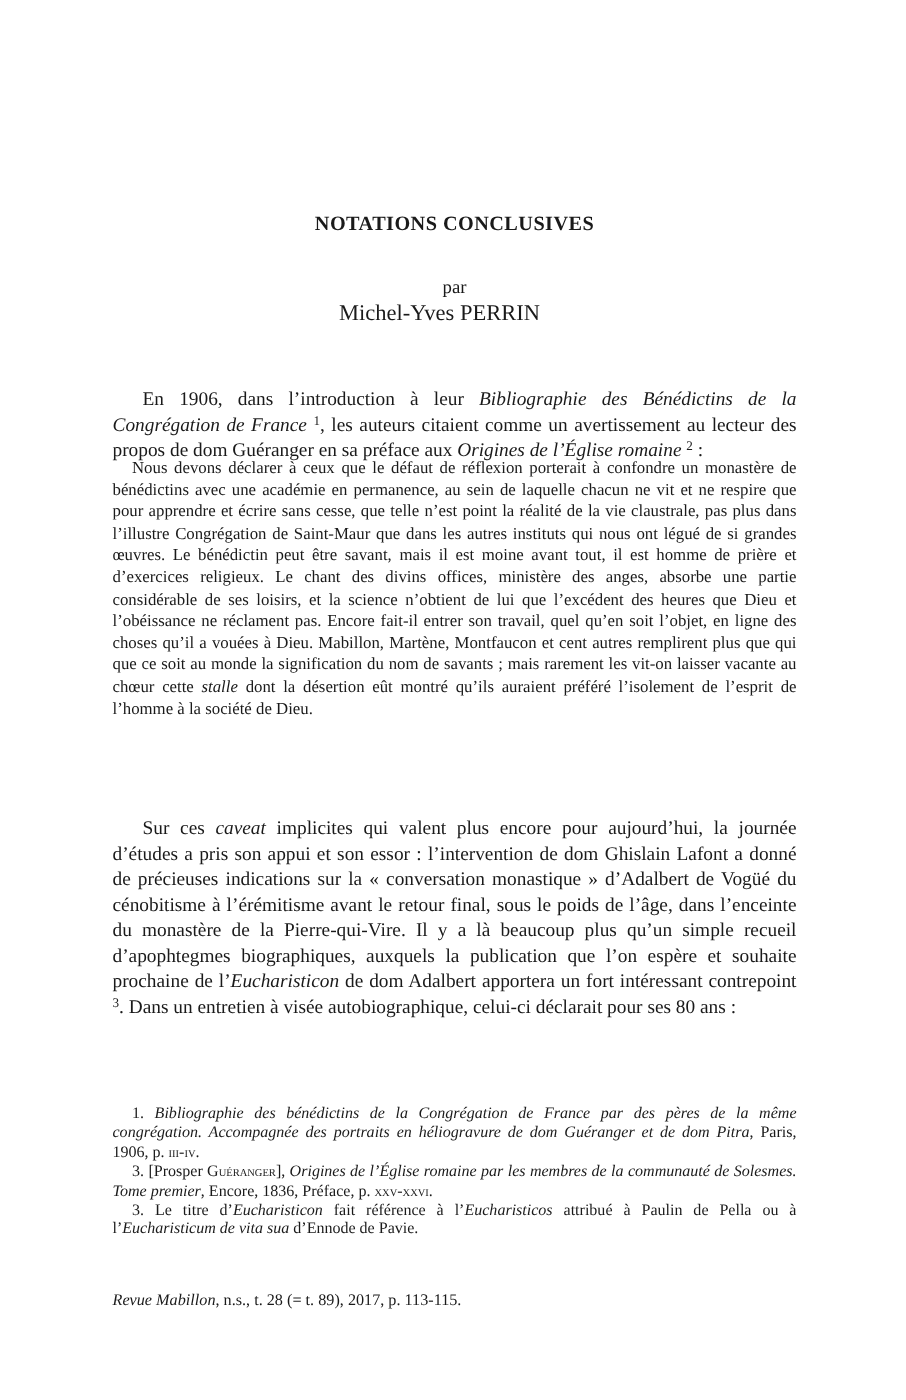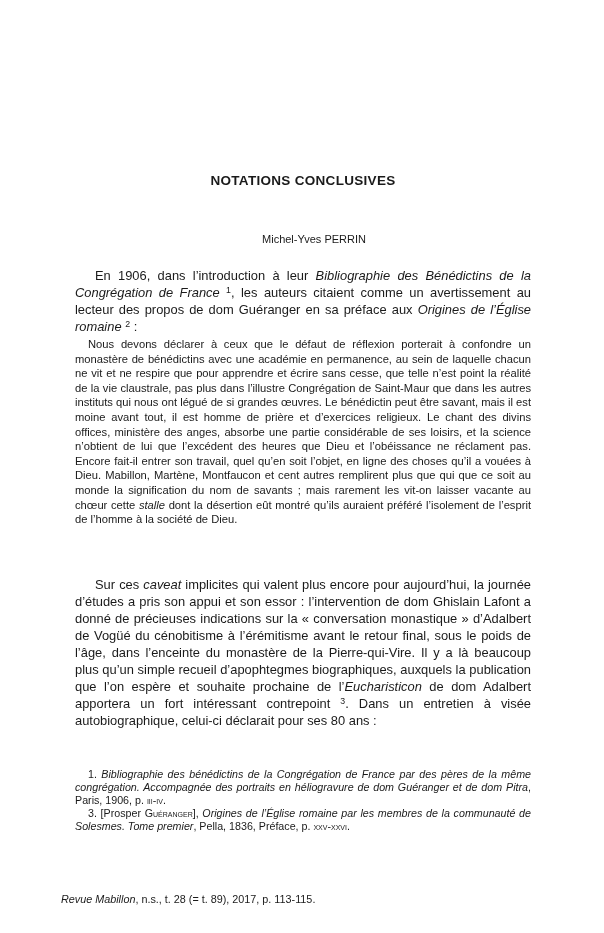--- a/index.html
+++ b/index.html
@@ -6,103 +6,104 @@
     margin: 0;
     padding: 0;
     background: #ffffff;
   }
   .page {
     position: relative;
     width: 604px;
     height: 887px;
     background: #ffffff;
     color: #1a1a1a;
-    font-family: Liberation Sans, sans-serif;
+    font-family: Liberation Serif, serif;
     overflow: hidden;
-    margin-top: 32px;
   }
   .page * { margin: 0; padding: 0; }
 
   .article-title {
     position: absolute;
     left: 75px; width: 456px; top: 141px;
     text-align: center;
     font-size: 13.5px;
     font-weight: 700;
     letter-spacing: 0.3px;
   }
   .byline {
     position: absolute;
     left: 75px; width: 456px; top: 184px;
     text-align: center;
     font-size: 12.5px;
   }
   .author {
     position: absolute;
-    left: 86px; width: 456px; top: 201px;
+    left: 65px; width: 456px; top: 201px;
     text-align: center;
-    font-size: 11px;
+    font-size: 15px;
   }
   .para {
     position: absolute;
     left: 75px; width: 456px;
     font-size: 12.9px;
     line-height: 17px;
     text-align: justify;
     text-indent: 20px;
   }
-  .para-1 { top: 235px; }
+  .para-1 { top: 258px; }
   .para-2 { top: 544px; }
   .blockquote {
     position: absolute;
     left: 75px; width: 456px; top: 305px;
     font-size: 11.2px;
     line-height: 14.6px;
     text-align: justify;
     text-indent: 13px;
   }
   .footnotes {
     position: absolute;
     left: 75px; width: 456px; top: 736px;
     font-size: 10.7px;
     line-height: 12.9px;
     text-align: justify;
   }
   .footnotes p { text-indent: 13px; }
   .journal-footer {
     position: absolute;
-    left: 61px; width: 456px; top: 861px;
+    left: 75px; width: 456px; top: 861px;
     font-size: 10.8px;
   }
   .it { font-style: italic; }
   .sc { font-variant: small-caps; }
   sup {
     font-size: 0.68em;
     line-height: 0;
     vertical-align: baseline;
     position: relative;
     top: -0.45em;
   }
 </style>
 </head>
 <body>
 
 <div class="page">
 
   <h1 class="article-title">NOTATIONS CONCLUSIVES</h1>
 
+  <div class="byline">par</div>
 
   <div class="author">Michel-Yves PERRIN</div>
 
   <p class="para para-1"><span>En 1906, dans l’introduction à leur </span><span class="it">Bibliographie des Bénédictins de la Congrégation de France</span><span> </span><sup>1</sup><span>, les auteurs citaient comme un avertissement au lecteur des propos de dom Guéranger en sa préface aux </span><span class="it">Origines de l’Église romaine</span><span> </span><sup>2</sup><span> :</span></p>
 
   <blockquote class="blockquote"><span>Nous devons déclarer à ceux que le défaut de réflexion porterait à confondre un monastère de bénédictins avec une académie en permanence, au sein de laquelle chacun ne vit et ne respire que pour apprendre et écrire sans cesse, que telle n’est point la réalité de la vie claustrale, pas plus dans l’illustre Congrégation de Saint-Maur que dans les autres instituts qui nous ont légué de si grandes œuvres. Le bénédictin peut être savant, mais il est moine avant tout, il est homme de prière et d’exercices religieux. Le chant des divins offices, ministère des anges, absorbe une partie considérable de ses loisirs, et la science n’obtient de lui que l’excédent des heures que Dieu et l’obéissance ne réclament pas. Encore fait-il entrer son travail, quel qu’en soit l’objet, en ligne des choses qu’il a vouées à Dieu. Mabillon, Martène, Montfaucon et cent autres remplirent plus que qui que ce soit au monde la signification du nom de savants ; mais rarement les vit-on laisser vacante au chœur cette </span><span class="it">stalle</span><span> dont la désertion eût montré qu’ils auraient préféré l’isolement de l’esprit de l’homme à la société de Dieu.</span></blockquote>
 
   <p class="para para-2"><span>Sur ces </span><span class="it">caveat</span><span> implicites qui valent plus encore pour aujourd’hui, la journée d’études a pris son appui et son essor : l’intervention de dom Ghislain Lafont a donné de précieuses indications sur la « conversation monastique » d’Adalbert de Vogüé du cénobitisme à l’érémitisme avant le retour final, sous le poids de l’âge, dans l’enceinte du monastère de la Pierre-qui-Vire. Il y a là beaucoup plus qu’un simple recueil d’apophtegmes biographiques, auxquels la publication que l’on espère et souhaite prochaine de l’</span><span class="it">Eucharisticon</span><span> de dom Adalbert apportera un fort intéressant contrepoint </span><sup>3</sup><span>. Dans un entretien à visée autobiographique, celui-ci déclarait pour ses 80 ans :</span></p>
 
   <div class="footnotes">
     <p><span>1. </span><span class="it">Bibliographie des bénédictins de la Congrégation de France par des pères de la même congrégation. Accompagnée des portraits en héliogravure de dom Guéranger et de dom Pitra</span><span>, Paris, 1906, p. </span><span class="sc">iii-iv</span><span>.</span></p>
-    <p><span>3. [Prosper </span><span class="sc">Guéranger</span><span>], </span><span class="it">Origines de l’Église romaine par les membres de la communauté de Solesmes. Tome premier</span><span>, Pella, 1836, Préface, p. </span><span class="sc">xxv-xxvi</span><span>.</span></p>
+    <p><span>3. [Prosper </span><span class="sc">Guéranger</span><span>], </span><span class="it">Origines de l’Église romaine par les membres de la communauté de Solesmes. Tome premier</span><span>, Encore, 1836, Préface, p. </span><span class="sc">xxv-xxvi</span><span>.</span></p>
+    <p><span>3. Le titre d’</span><span class="it">Eucharisticon</span><span> fait référence à l’</span><span class="it">Eucharisticos</span><span> attribué à Paulin de Pella ou à l’</span><span class="it">Eucharisticum de vita sua</span><span> d’Ennode de Pavie.</span></p>
   </div>
 
   <div class="journal-footer"><span class="it">Revue Mabillon</span><span>, n.s., t. 28 (= t. 89), 2017, p. 113-115.</span></div>
 
 </div>
 
 </body></html>

